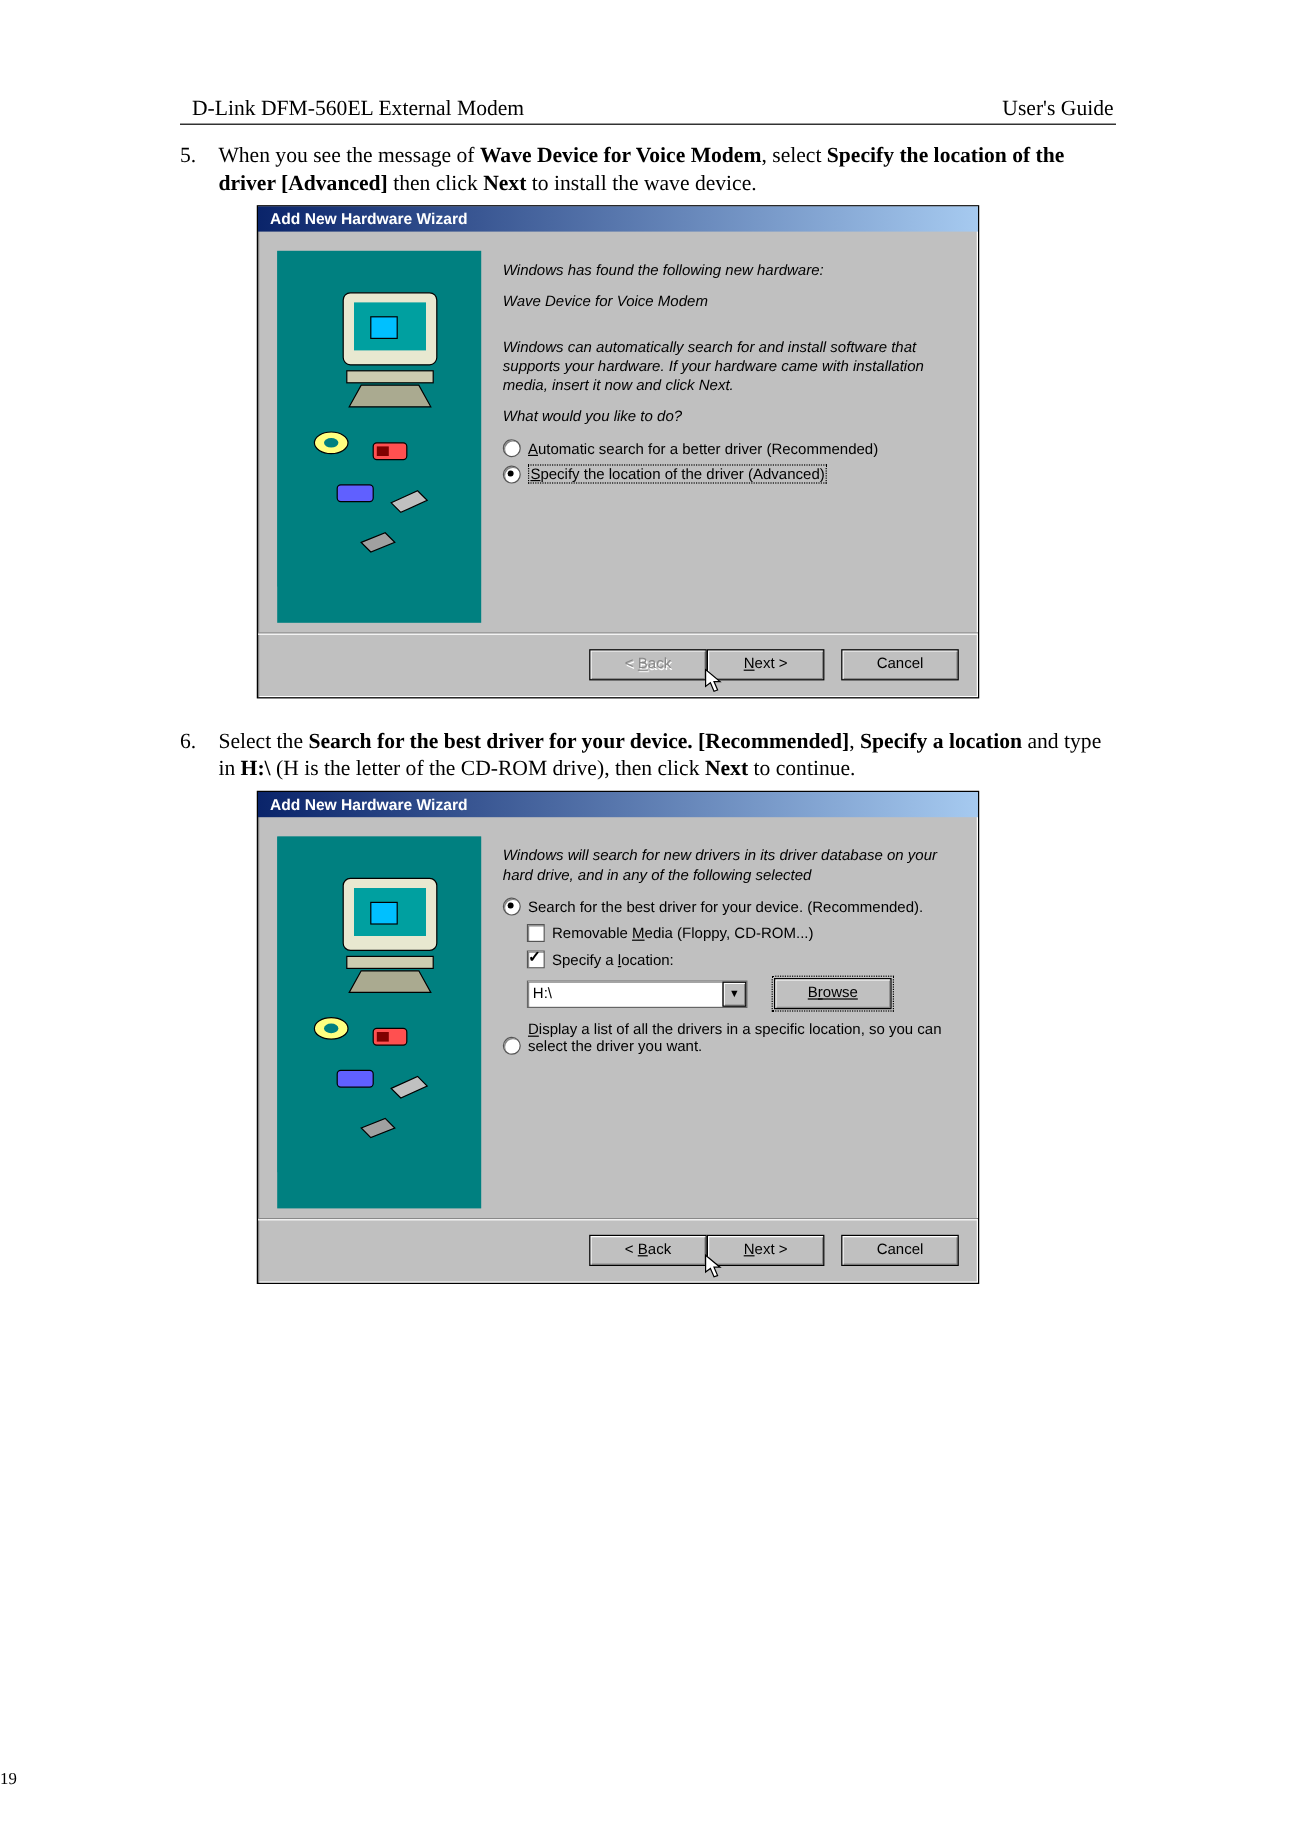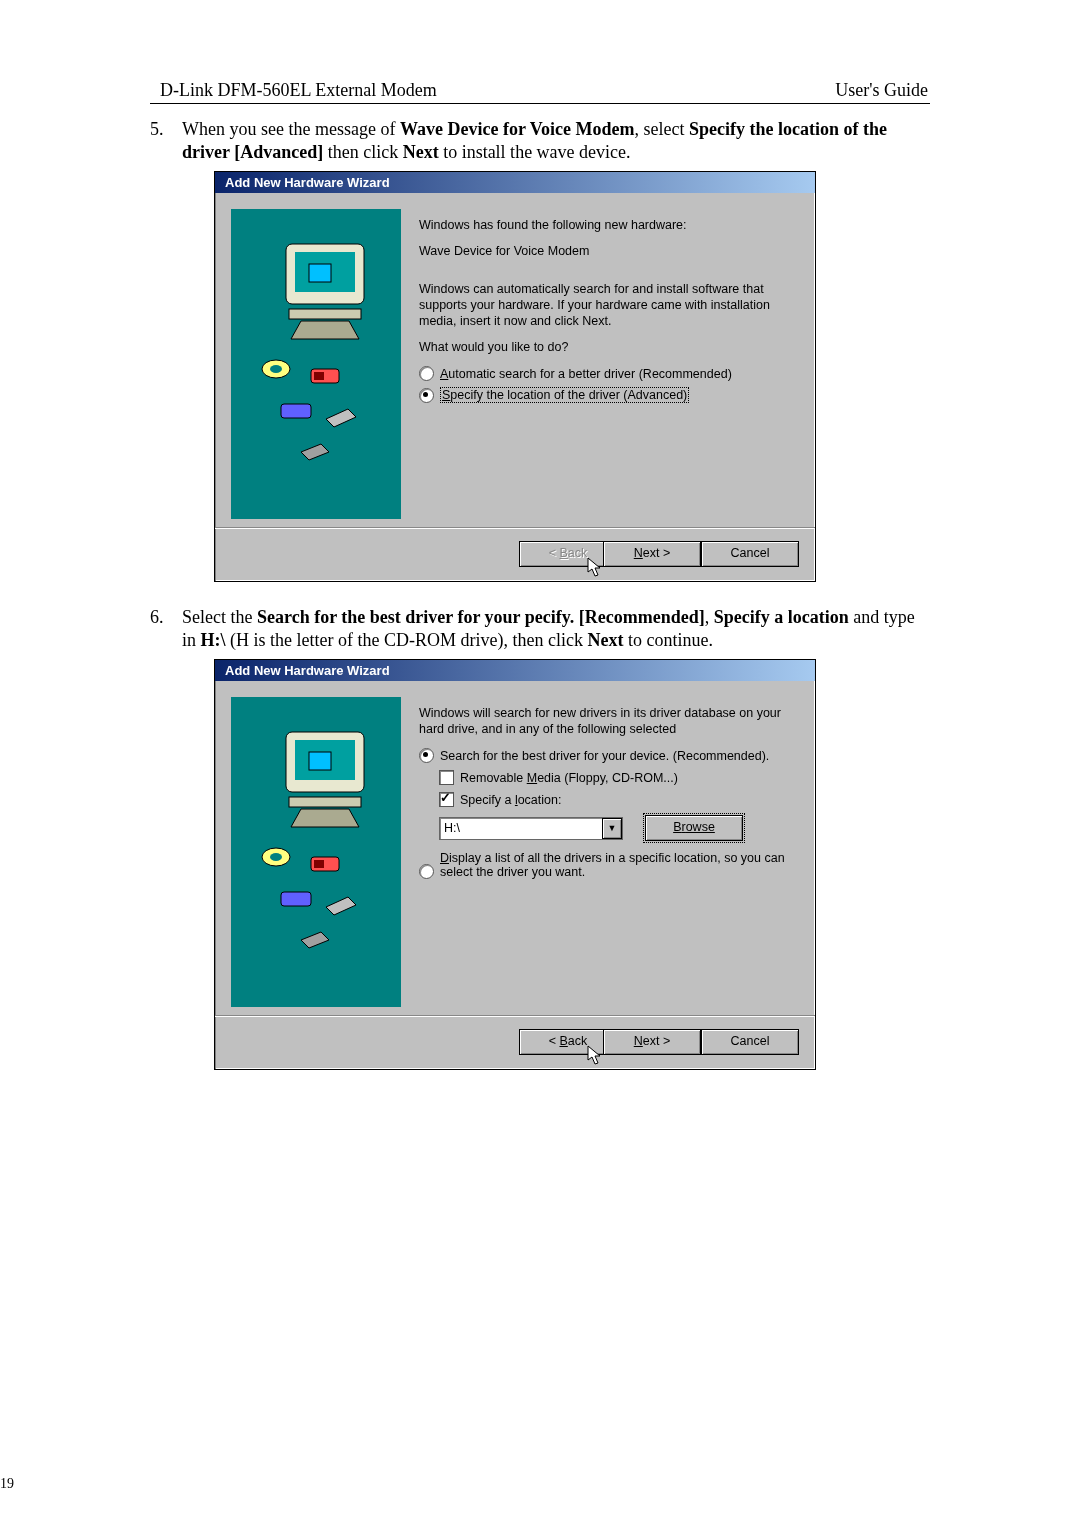--- a/index.html
+++ b/index.html
@@ -65,20 +65,21 @@
     overflow: hidden;
   }
   .wiz-left svg { display: block; }
   .wiz-right {
     padding: 4px 4px 4px 18px;
     flex: 1;
   }
   .wiz-right p {
     margin: 4px 0 10px 0;
     line-height: 1.28;
+    font-style: italic;
   }
   .indent { margin-left: 14px; }
   .radio, .check {
     display: flex;
     align-items: flex-end;
     margin: 6px 0;
   }
   .radio-dot, .check-box {
     width: 13px; height: 13px;
     margin-right: 6px;
@@ -122,20 +123,21 @@
   .u { text-decoration: underline; }
   .sep {
     border-top: 1px solid #888;
     border-bottom: 1px solid #fff;
     margin: 4px 0 6px 0;
   }
   .btnrow {
     display: flex;
     justify-content: flex-end;
     padding: 6px 16px 14px 16px;
+    gap: 14px;
     position: relative;
   }
   .btn {
     min-width: 84px;
     height: 24px;
     background: #c0c0c0;
     border: 1px solid #000;
     box-shadow: inset 1px 1px 0 #fff, inset -1px -1px 0 #888;
     font-family: "MS Sans Serif", Tahoma, Arial, sans-serif;
     font-size: 12.5px;
@@ -263,21 +265,21 @@
               <path d="M1 1 L1 15 L5 12 L8 19 L11 18 L8 11 L13 11 Z" fill="#fff" stroke="#000" stroke-width="1"></path>
             </svg>
         </div>
       </div>
     </div>
   </div>
 
   <div class="step">
     <div class="step-num">6.</div>
     <div class="step-text">
-      <span>Select the </span><span class="bold">Search for the best driver for your pecify. [Recommended]</span><span>, </span><span class="bold">Specify a location</span><span> and type in </span><span class="bold">H:\</span><span> (H is the letter of the CD-ROM drive), then click </span><span class="bold">Next</span><span> to continue.</span>
+      <span>Select the </span><span class="bold">Search for the best driver for your device. [Recommended]</span><span>, </span><span class="bold">Specify a location</span><span> and type in </span><span class="bold">H:\</span><span> (H is the letter of the CD-ROM drive), then click </span><span class="bold">Next</span><span> to continue.</span>
     </div>
   </div>
 
   <div class="wizard-outer">
     <div class="wizard">
       <div class="titlebar">Add New Hardware Wizard</div>
       <div class="wiz-body">
         <div class="wiz-left">
           <svg width="170" height="280" viewBox="0 0 170 280">
             <rect x="0" y="0" width="170" height="280" fill="#008080"></rect>

